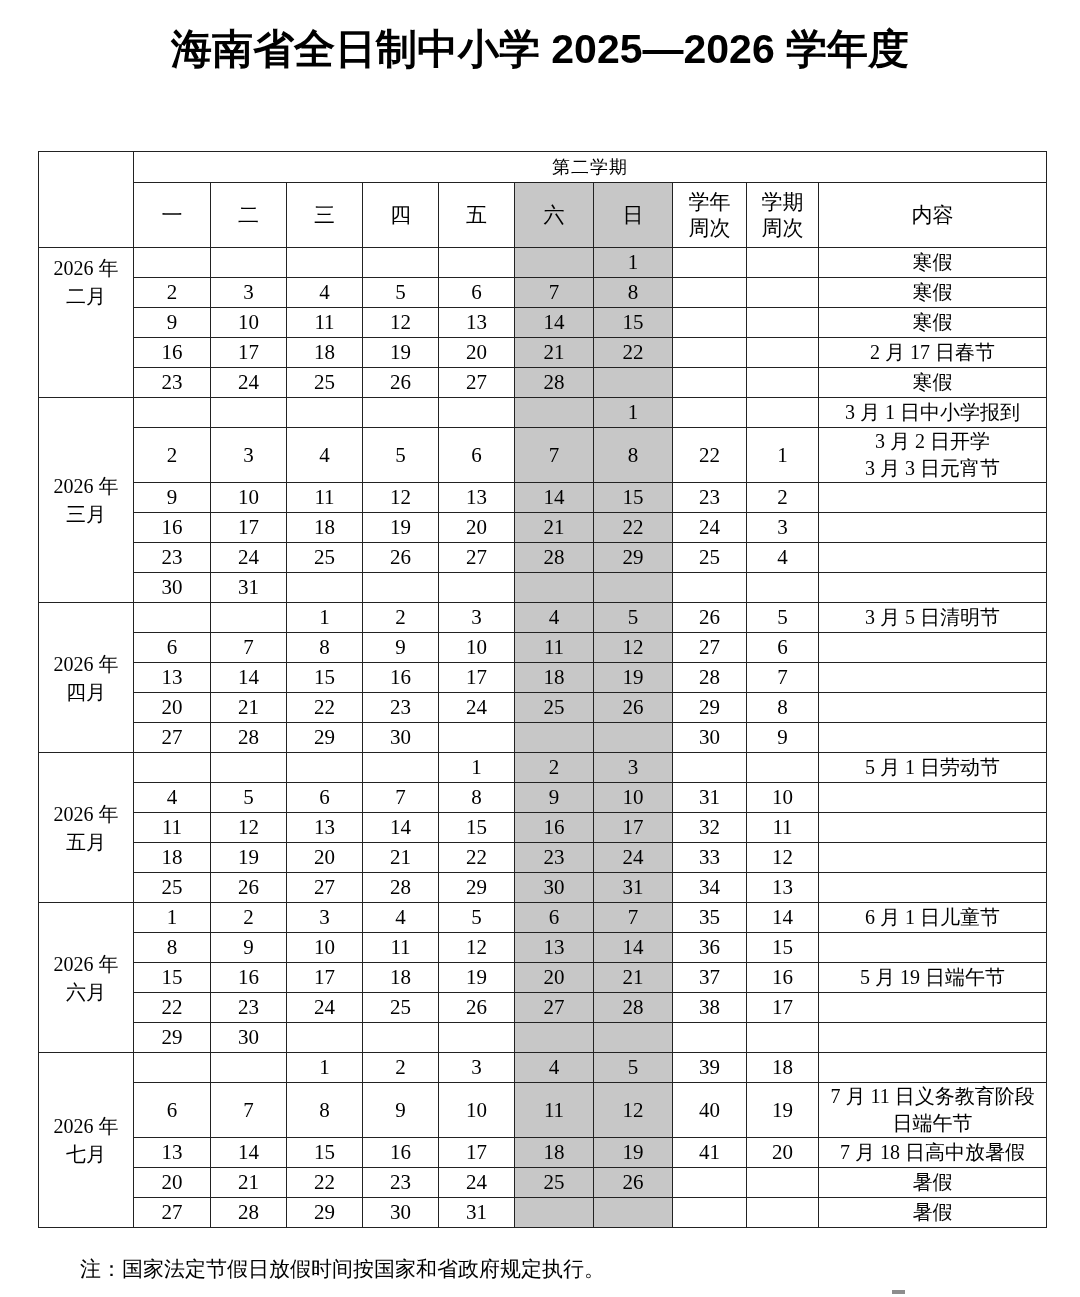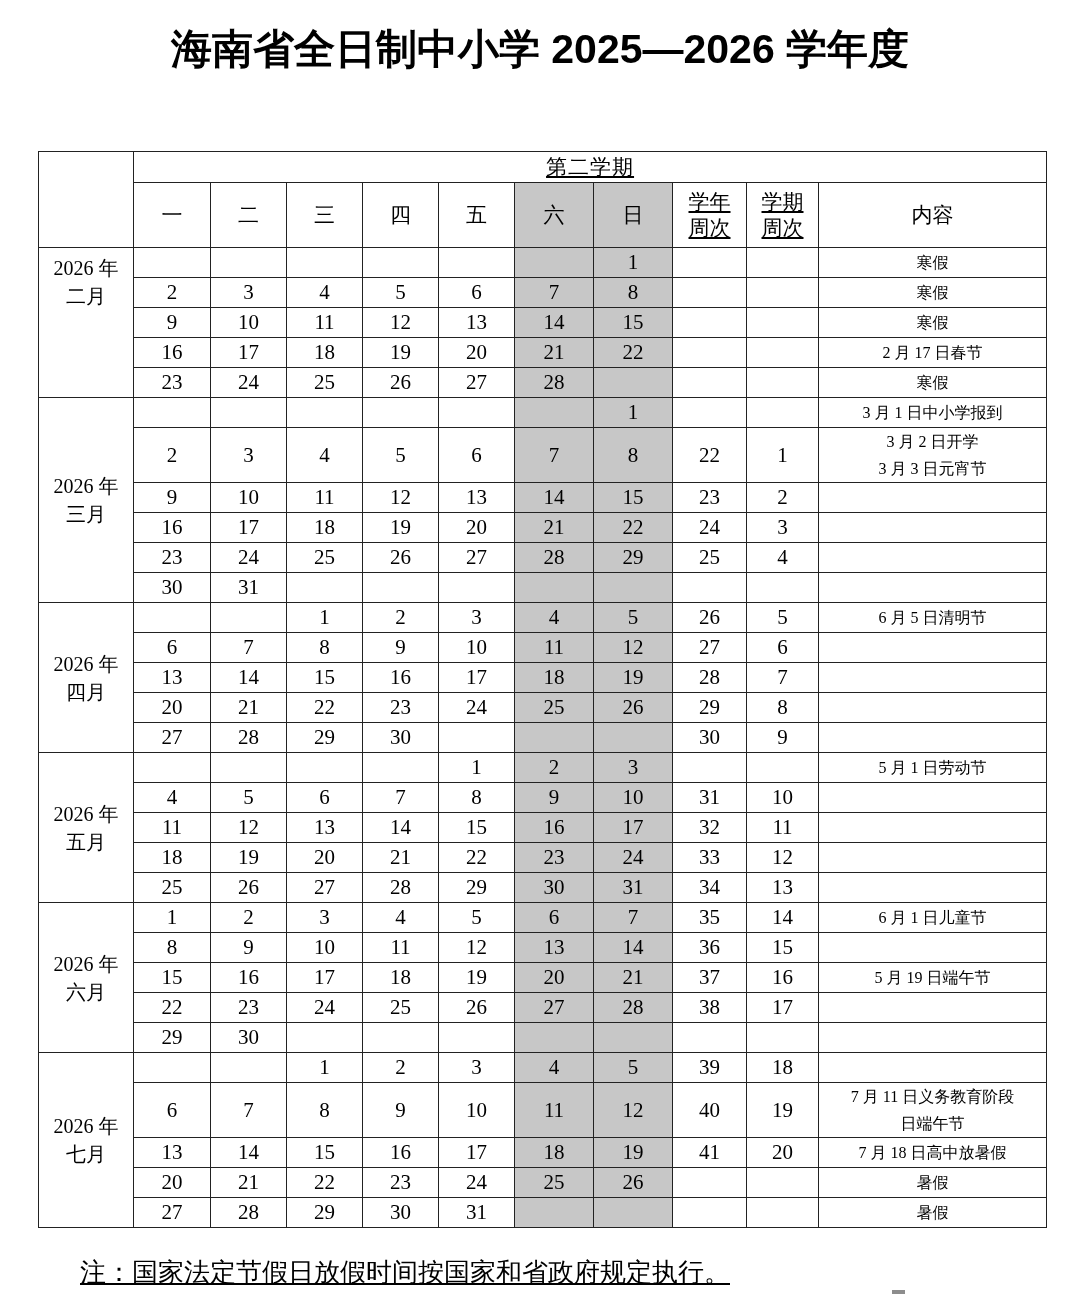--- a/index.html
+++ b/index.html
@@ -33,40 +33,38 @@
   table.cal td, table.cal th {
     border: 1px solid #222;
     text-align: center;
     vertical-align: middle;
     padding: 0;
     font-weight: normal;
     overflow: hidden;
   }
   .sem-header {
     height: 30px;
-    font-size: 21px;
+    font-size: 18px;
     font-weight: bold;
     letter-spacing: 1px;
-    text-decoration: underline;
   }
   .wd-row th { height: 64px; font-size: 21px; }
   .wk { background: #c7c7c7; }
-  .hdr-2line { font-size: 20px; font-weight: bold; line-height: 26px; text-decoration: underline; }
+  .hdr-2line { font-size: 20px; font-weight: bold; line-height: 26px; }
   .content-header { font-size: 21px; font-weight: bold; }
   td.day-cell { font-size: 21px; height: 29px; }
   td.week-cell { font-size: 21px; }
   td.month-cell { font-size: 20px; line-height: 28px; margin-left: 44px; }
   td.month-cell.top { vertical-align: top; padding-top: 6px; }
-  td.content-cell { font-size: 16px; line-height: 27px; }
+  td.content-cell { font-size: 20px; line-height: 27px; }
   .note {
     position: absolute;
     left: 80px; top: 1255px;
-    font-size: 26px;
+    font-size: 21px;
     font-family: "Liberation Serif", serif;
-    text-decoration: underline;
   }
   .page-dash {
     position: absolute;
     left: 892px; top: 1290px;
     width: 13px; height: 4px;
     background: #8d8d8d;
   }
 </style>
 </head>
 <body>
@@ -278,21 +276,21 @@
           <td class="day-cell"></td>
           <td class="day-cell"></td>
           <td class="day-cell">1</td>
           <td class="day-cell">2</td>
           <td class="day-cell">3</td>
           <td class="day-cell wk">4</td>
           <td class="day-cell wk">5</td>
           <td class="week-cell">26</td>
           <td class="week-cell">5</td>
           <td class="content-cell">
-            <div>6 月 5 日清明节</div>
+            <div>3 月 5 日清明节</div>
           </td>
         </tr>
         <tr>
           <td class="day-cell">6</td>
           <td class="day-cell">7</td>
           <td class="day-cell">8</td>
           <td class="day-cell">9</td>
           <td class="day-cell">10</td>
           <td class="day-cell wk">11</td>
           <td class="day-cell wk">12</td>

